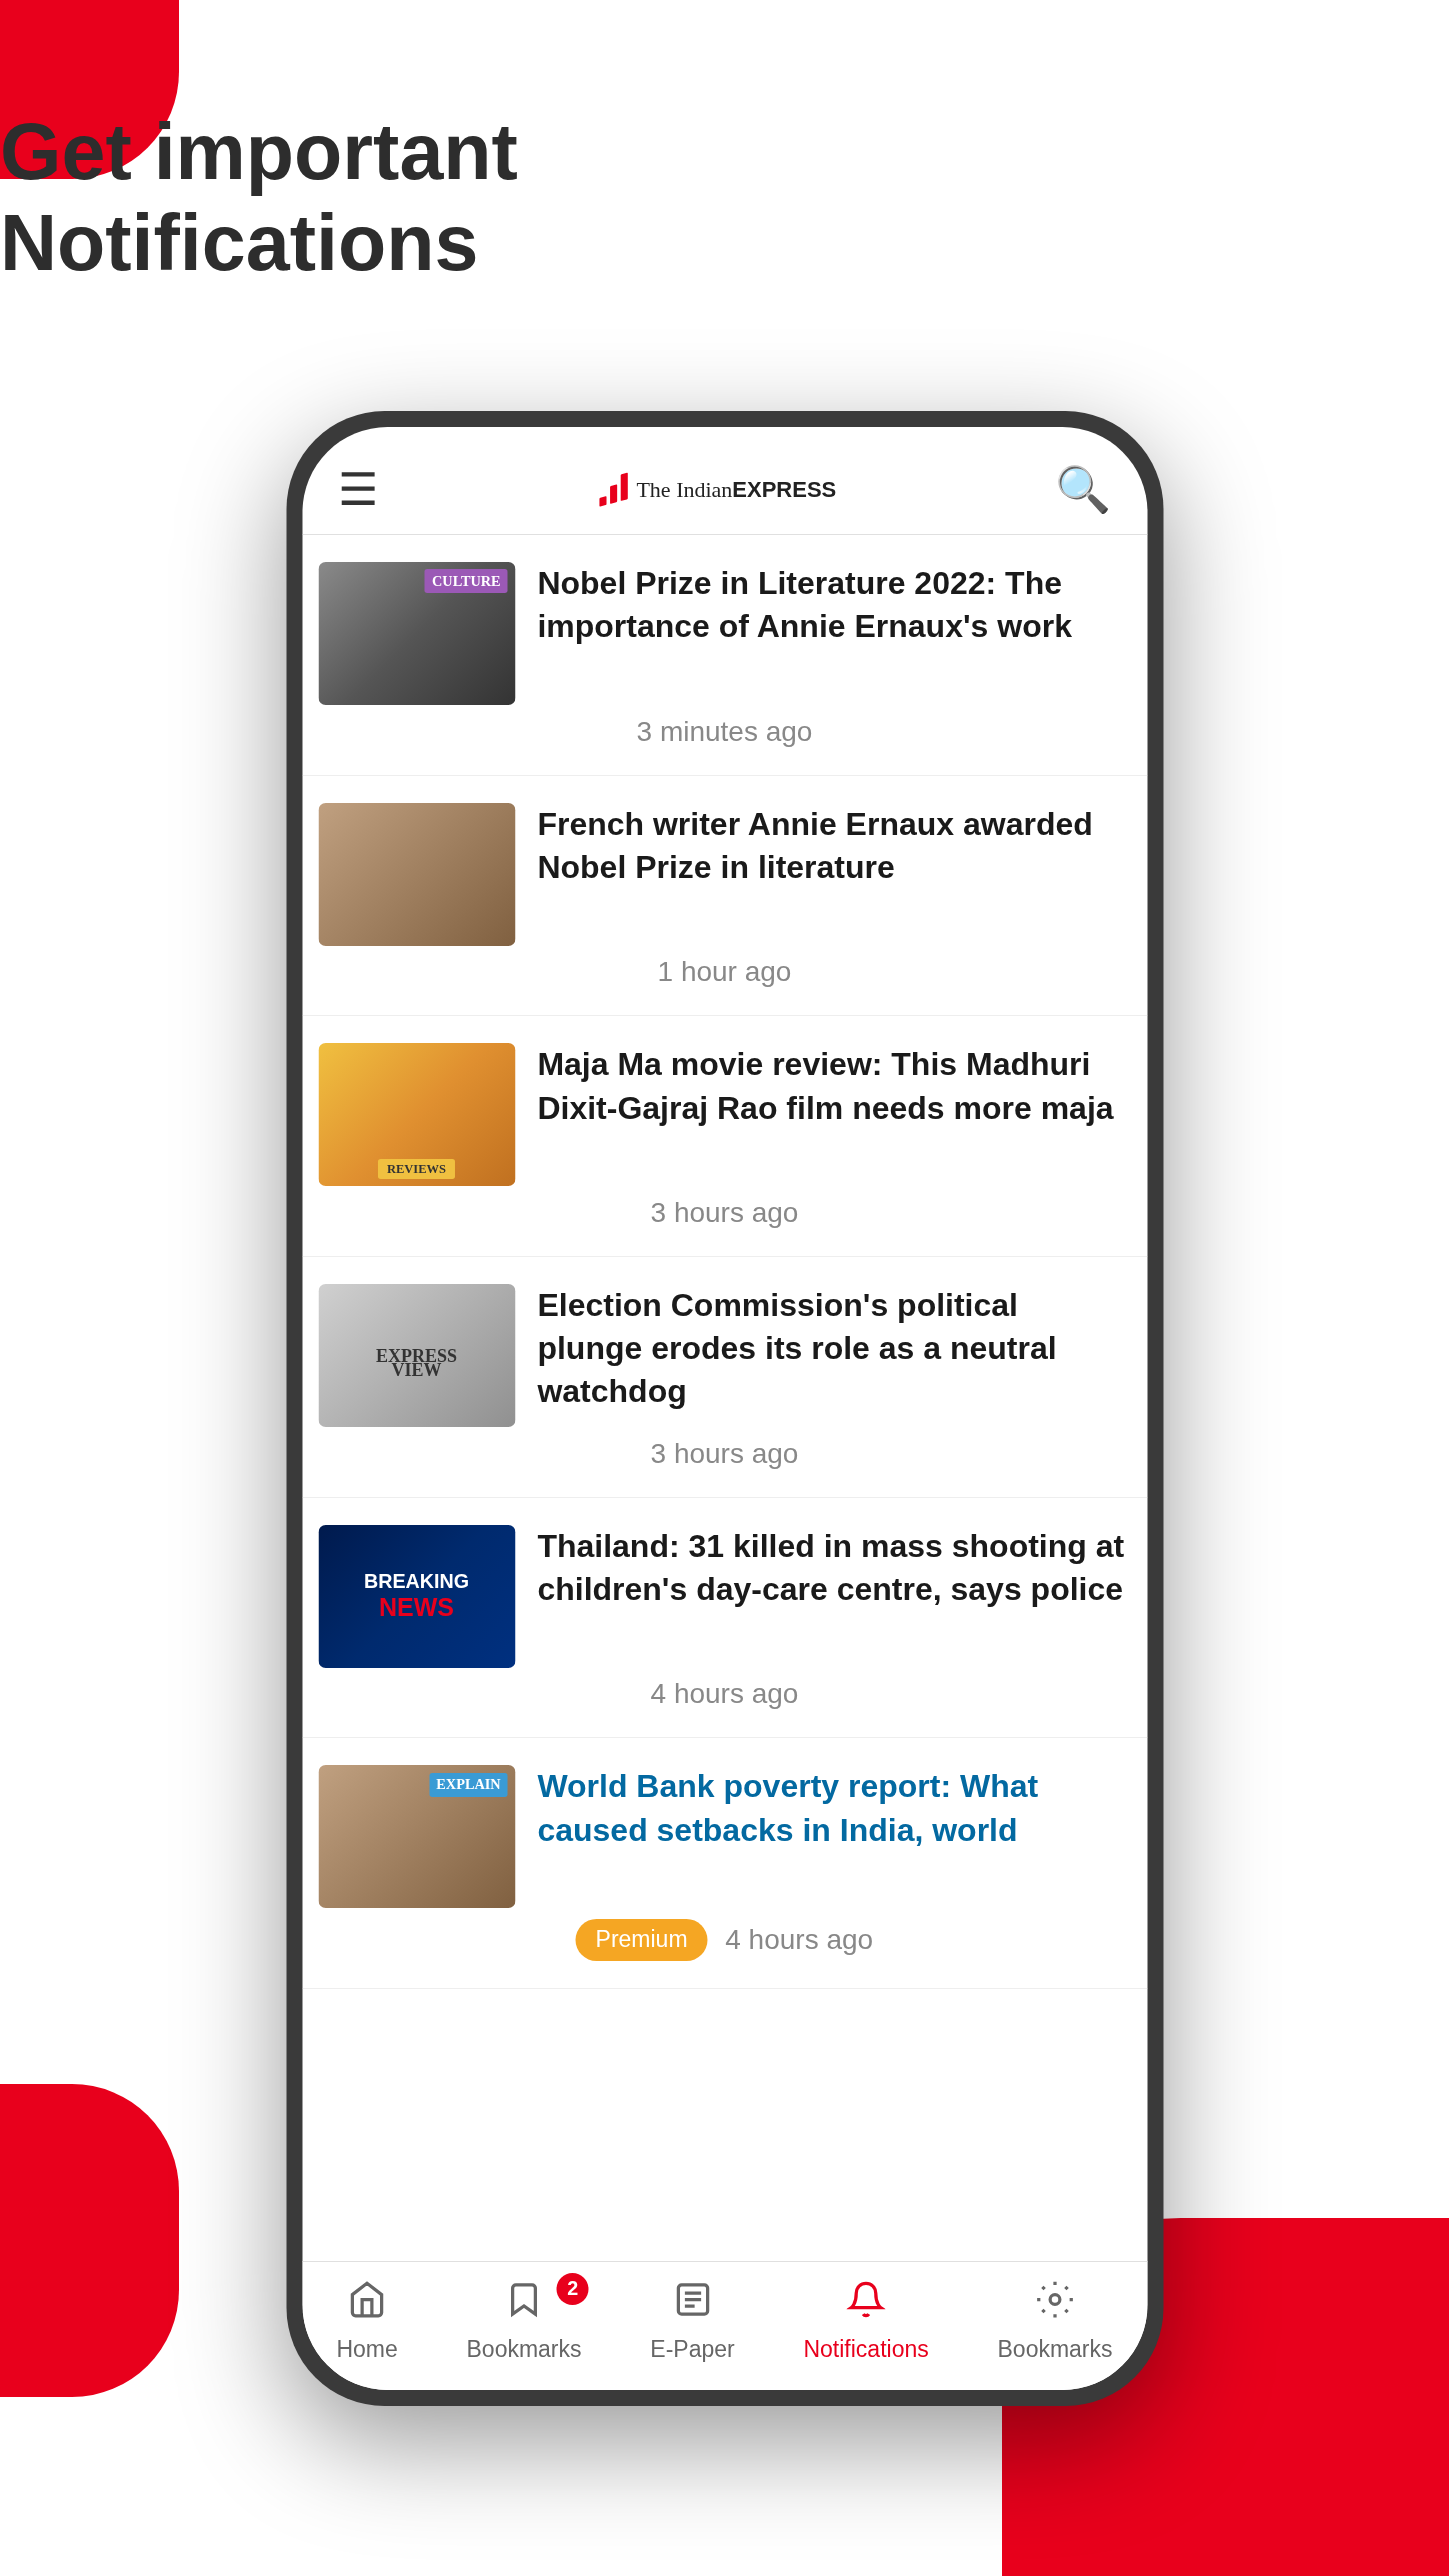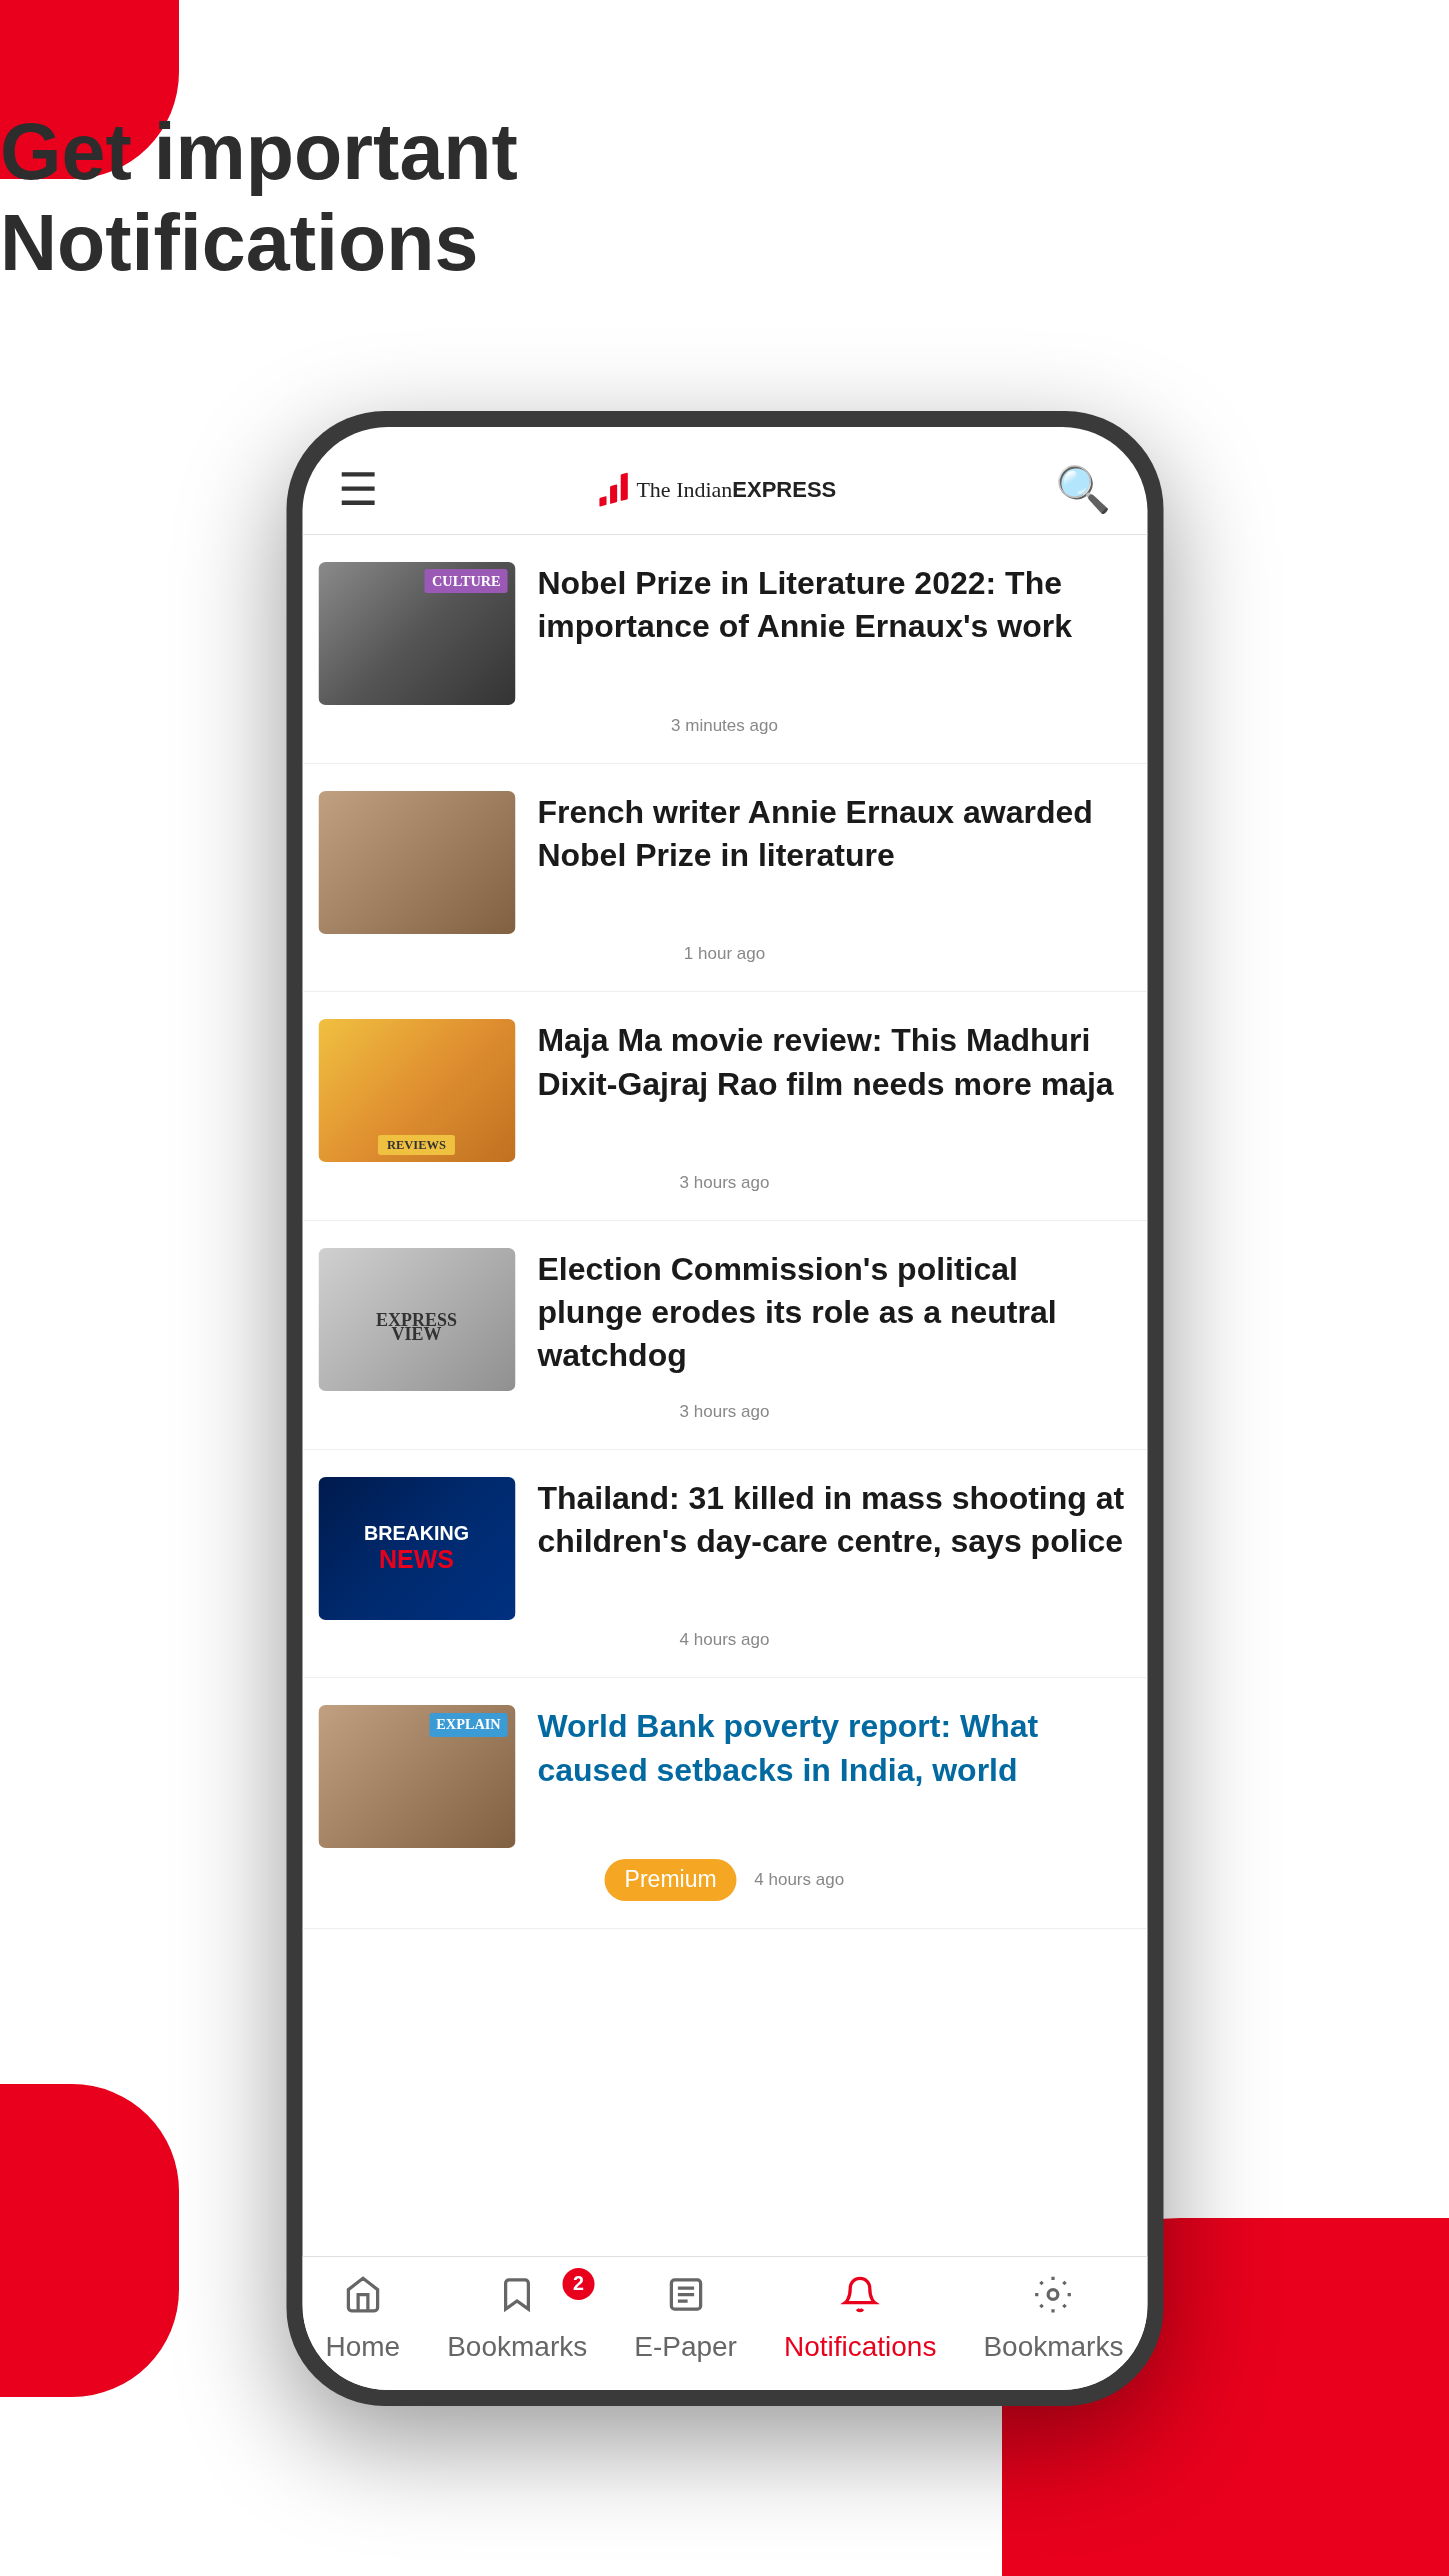--- a/index.html
+++ b/index.html
@@ -288,21 +288,21 @@
     }
 
     .news-meta {
       display: flex;
       align-items: center;
       gap: 18px;
     }
 
     .news-time {
       font-family: Arial, sans-serif;
-      font-size: 17px;
+      font-size: 28px;
       color: #888;
     }
 
     .premium-badge {
       background: #f5a623;
       color: #fff;
       font-size: 23px;
       font-weight: 400;
       font-family: Arial, sans-serif;
       padding: 7.2px 19.7px;
@@ -333,21 +333,21 @@
       font-size: 43px;
       color: #666;
     }
 
     .nav-item.active .nav-icon {
       color: #e8001c;
     }
 
     .nav-label {
       font-family: Arial, sans-serif;
-      font-size: 28px;
+      font-size: 23px;
       color: #666;
     }
 
     .nav-item.active .nav-label {
       color: #e8001c;
     }
 
     .nav-badge {
       position: absolute;
       top: -7.2px;

